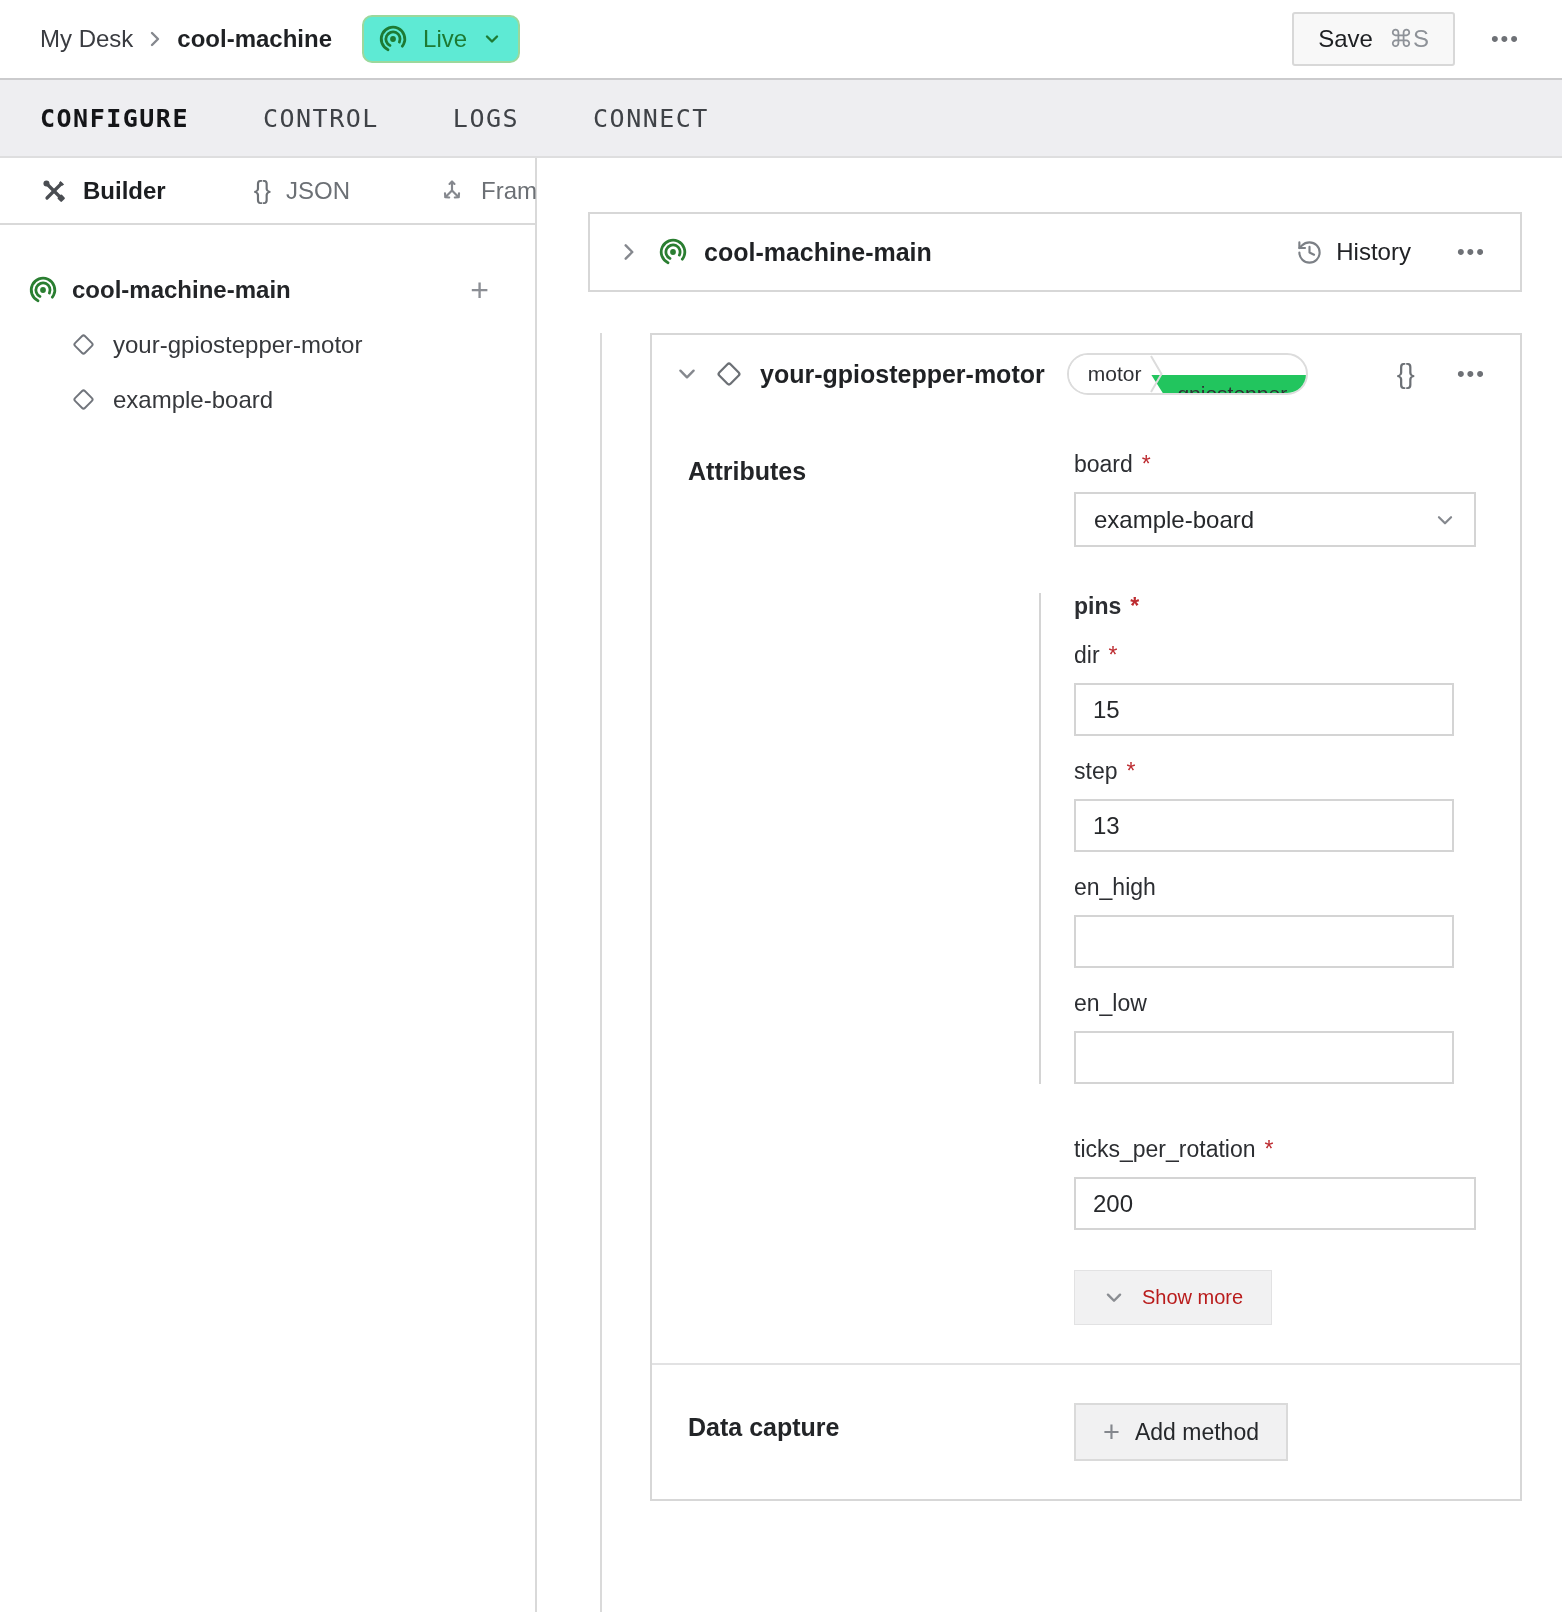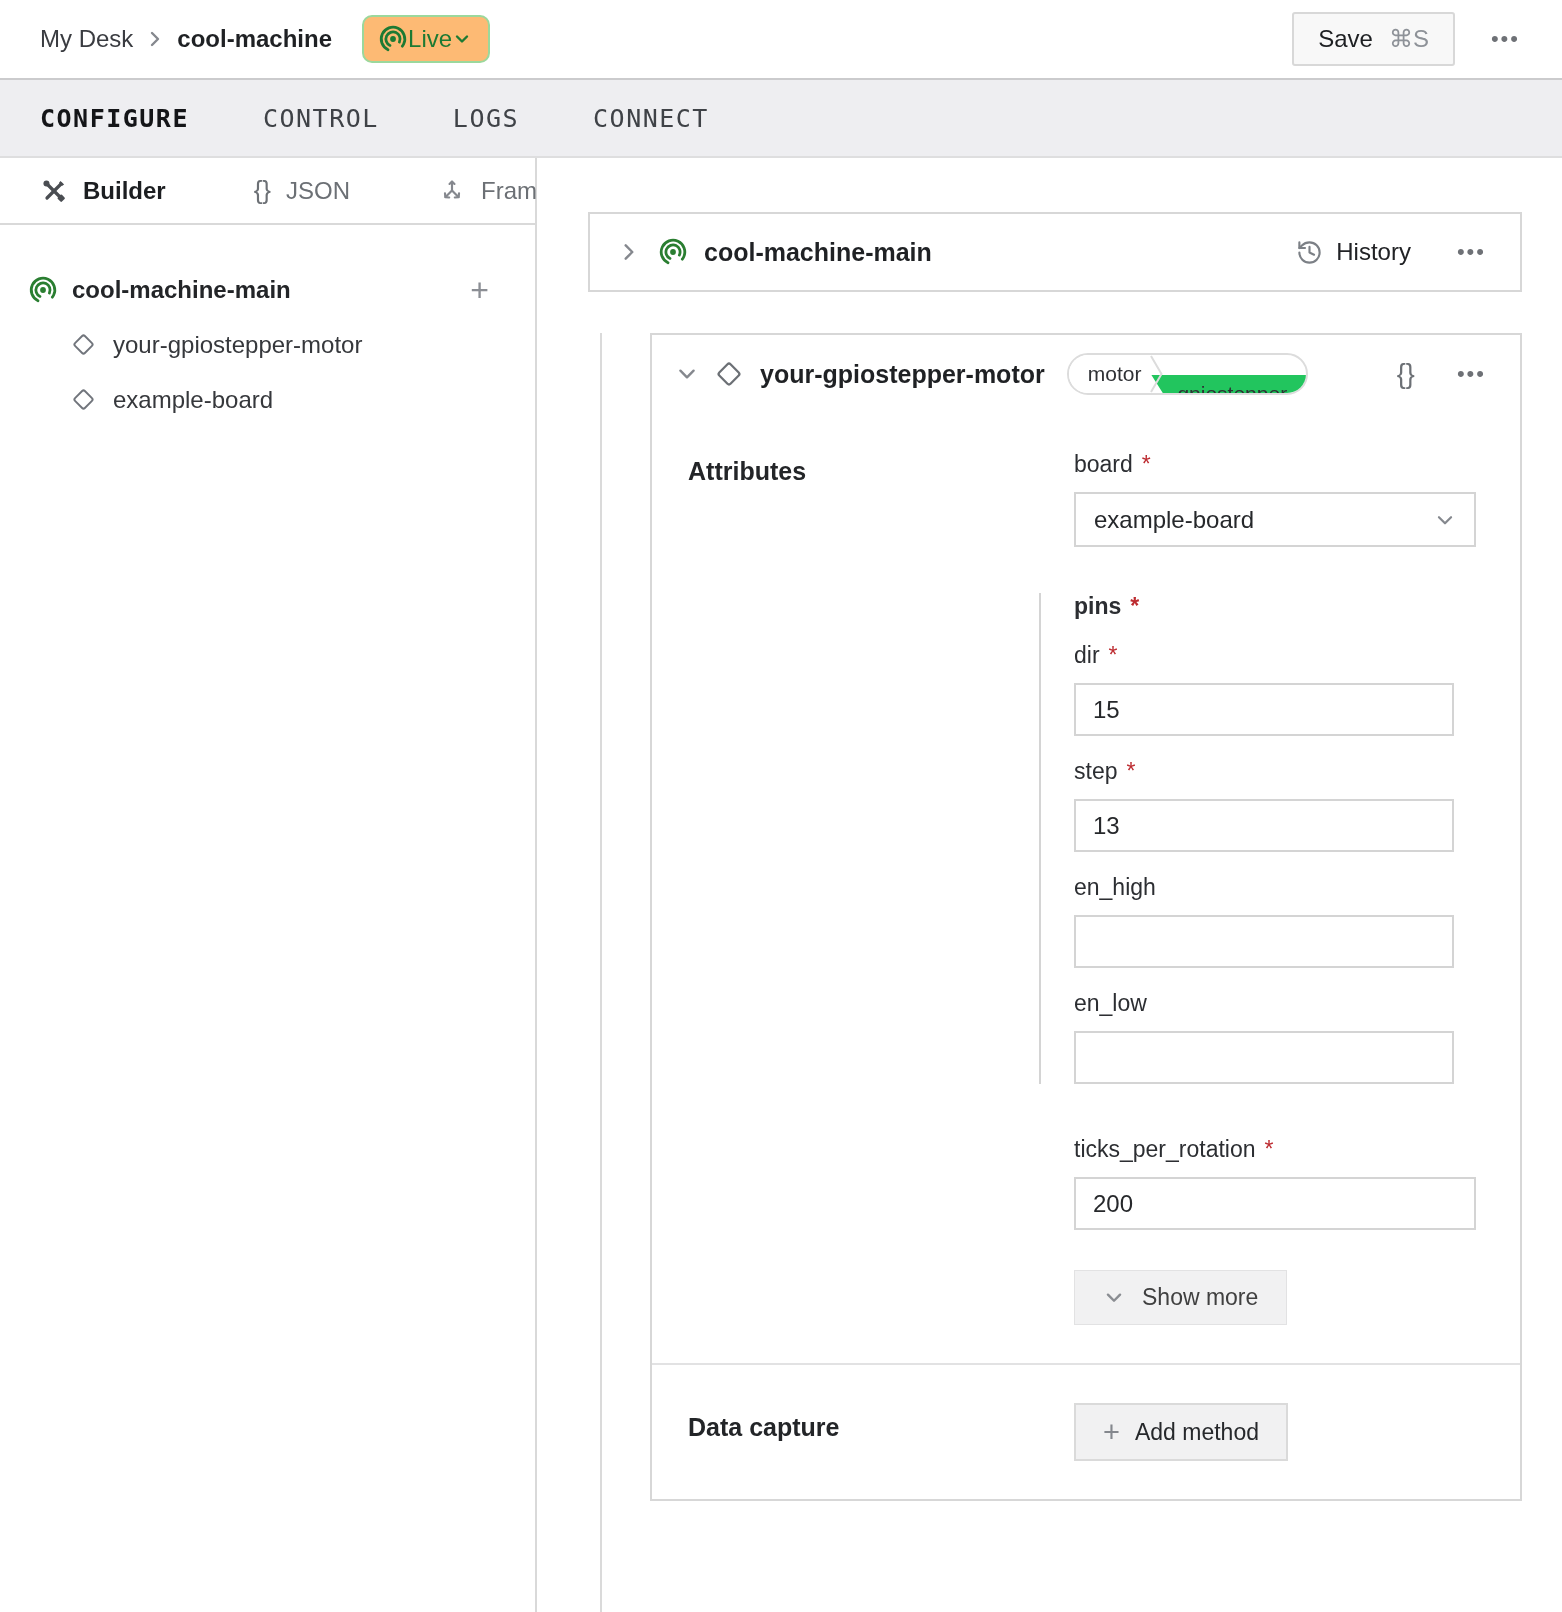--- a/index.html
+++ b/index.html
@@ -5,22 +5,22 @@
   * { box-sizing: border-box; }
   html,body { margin:0; padding:0; width:1562px; height:1612px; overflow:hidden;
     background:#ffffff; color:#26282b;
     font-family:"Liberation Sans","DejaVu Sans",sans-serif; }
 
   
   .topbar { height:78px; display:flex; align-items:center; padding:0 42px 0 40px; background:#fff; }
   .breadcrumb { display:flex; align-items:center; font-size:24px; color:#3a3c41; gap:14px; }
   .breadcrumb .current { font-weight:700; color:#1f2124; }
   .crumb-sep { display:flex; align-items:center; }
-  .live-badge { margin-left:30px; display:flex; align-items:center; gap:0;
-    background:#fdba74; border:2px solid #9bd89c; border-radius:10px;
+  .live-badge { margin-left:30px; display:flex; align-items:center; gap:15px;
+    background:#5eead4; border:2px solid #9bd89c; border-radius:10px;
     padding:7px 16px 7px 14px; color:#1d7a33; font-size:24px; cursor:pointer; }
   .save-btn { margin-left:auto; display:flex; align-items:center; gap:16px;
     background:#f8f8f8; border:2px solid #d8d8d8; border-radius:3px;
     padding:11px 24px; font-size:24px; color:#1d1f22; cursor:pointer; }
   .save-btn .shortcut { color:#8e9298; }
   .ellipsis { color:#6e7176; font-size:22px; letter-spacing:2px; cursor:pointer; line-height:1; }
   .topbar .ellipsis { margin-left:36px; }
 
   
   .tabbar { height:80px; background:#eeeef1; border-top:2px solid #cbcbcd; border-bottom:2px solid #dededf;
@@ -89,21 +89,21 @@
     font-family:inherit; font-size:24px; color:#26282b; padding:0 17px; border-radius:0; outline:none; }
   .pins-group .text-input { width:380px; }
 
   .pins-group { margin-left:-35px; border-left:2px solid #d4d4d4; padding-left:33px; margin-top:46px; }
   .pins-title { margin-bottom:18px; }
   .pins-group .field { margin-top:22px; }
 
   .ticks-block { margin-top:52px; }
   .showmore-btn { margin-top:40px; display:inline-flex; align-items:center; gap:17px;
     background:#f1f1f2; border:1px solid #e2e2e3; padding:0 28px; height:55px;
-    font-size:23px; color:#404040; cursor:pointer; }
+    font-size:20px; color:#b91c1c; cursor:pointer; }
   .addmethod-btn { display:inline-flex; align-items:center; gap:15px;
     background:#f1f1f2; border:2px solid #dadada; padding:0 27px; height:58px;
     font-size:23px; color:#26282b; cursor:pointer; }
   .addmethod-btn .plus { font-size:29px; font-weight:400; color:#84878d; line-height:1; }
   .depends-row .section-label, .capture-row .section-label { padding-top:10px; }
   svg { display:block; }
 </style>
 </head>
 <body>
 

